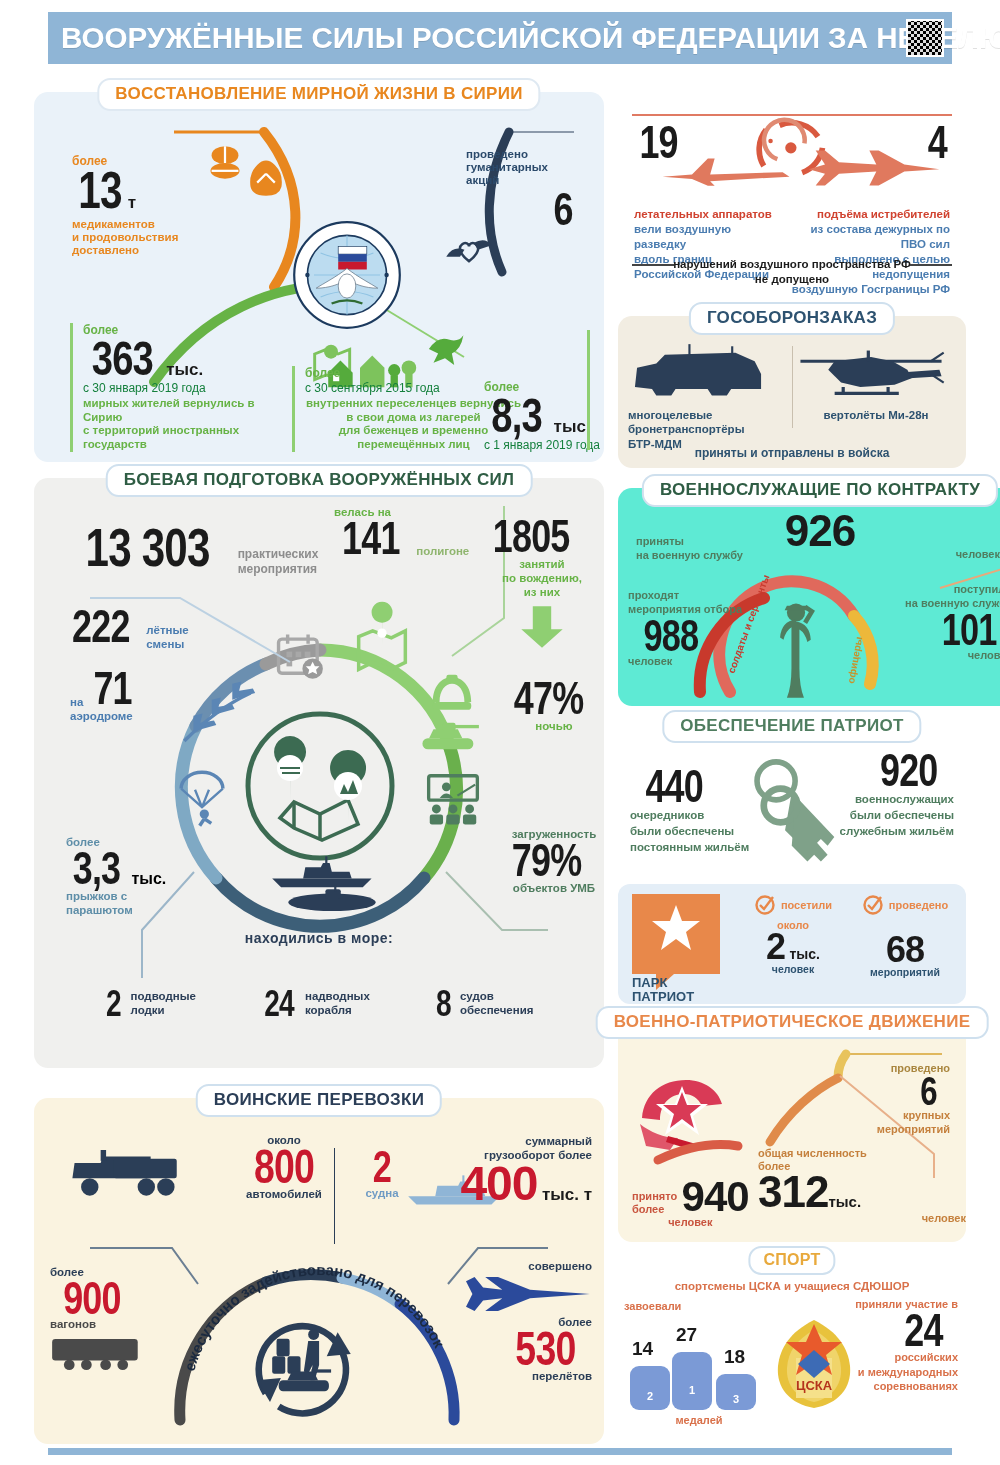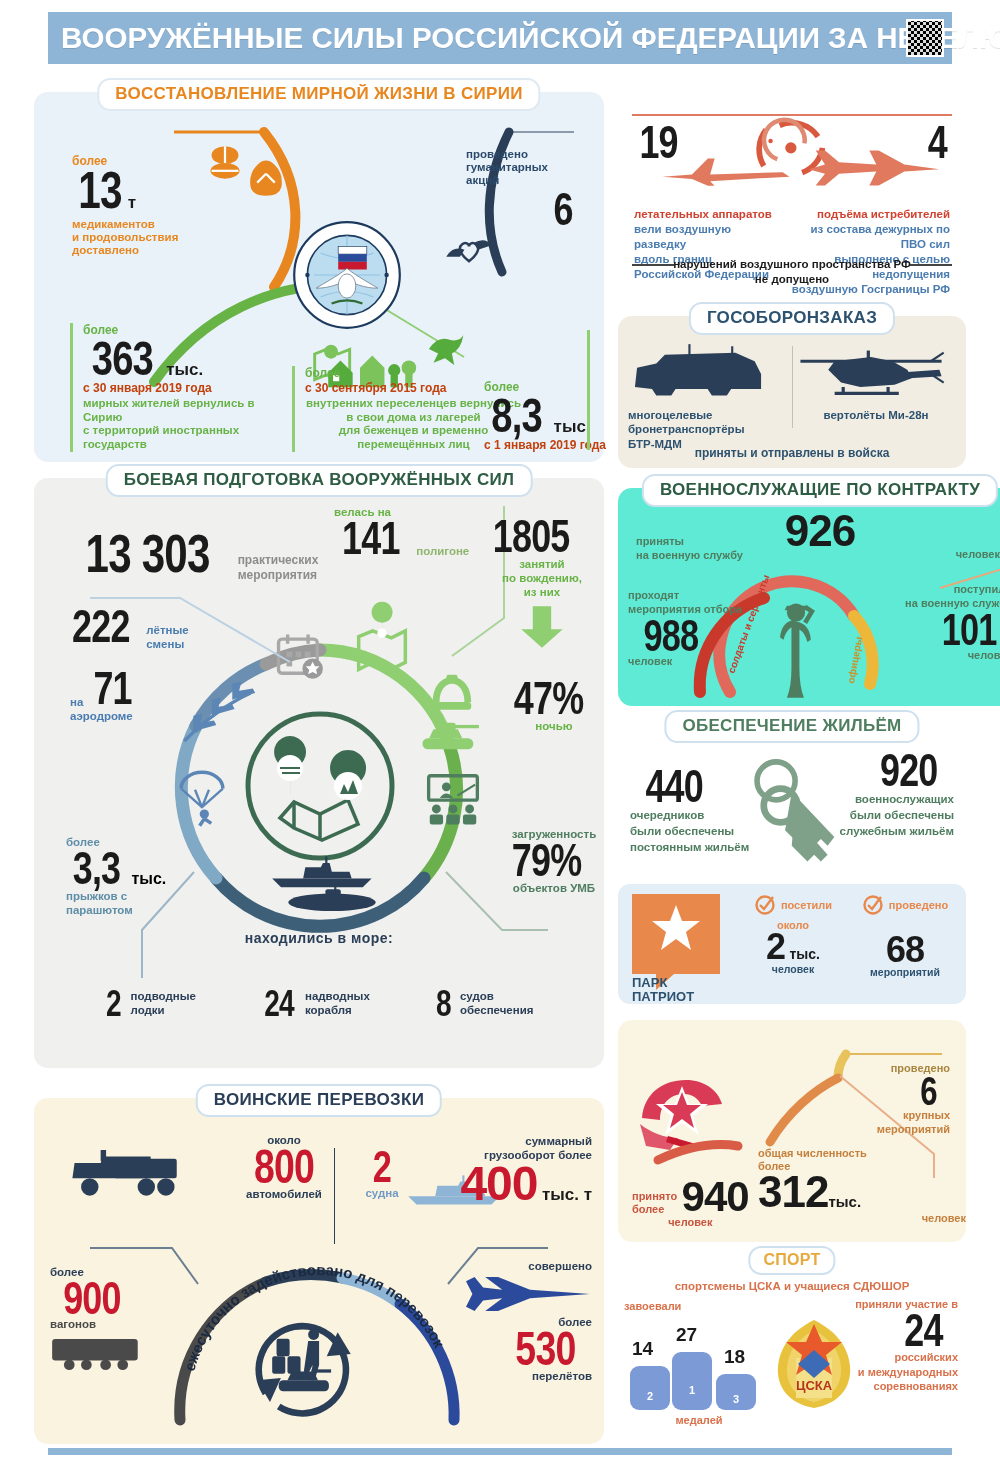--- a/index.html
+++ b/index.html
@@ -63,21 +63,21 @@
   .sy-13 .lbl { color:#e8871f; font-size:11.5px; font-weight:bold; margin-top:4px;}
 
   .sy-6 { position:absolute; right:18px; top:56px; width:120px; }
   .sy-6 .lbl { color:#2b4a6b; font-size:11.5px; font-weight:bold; }
   .sy-6 .n { font-size:46px; text-align:right; margin-top:2px;}
 
   .sy-stat { position:absolute; bottom:10px; }
   .sy-stat .pre { color:#67b346; font-size:12px; font-weight:bold; }
   .sy-stat .n  { font-size:49px; display:inline-block; }
   .sy-stat .u  { font-size:17px; font-weight:bold; color:#1b1b1b; }
-  .sy-stat .d  { color:#c2410c; font-size:12px; font-weight:bold; margin-top:1px;}
+  .sy-stat .d  { color:#15803d; font-size:12px; font-weight:normal; margin-top:1px;}
   .sy-stat .t  { color:#67b346; font-size:11.5px; font-weight:bold; margin-top:2px; line-height:1.2;}
   #sy-a { left:36px; width:210px; border-left:3px solid #8fcf72; padding-left:10px; }
   #sy-b { left:258px; width:230px; border-left:3px solid #8fcf72; padding-left:10px; text-align:center;}
   #sy-b .t { text-align:center; }
   #sy-c { left:440px; width:135px; padding-left:10px; }
   .sy-divider { position:absolute; right:14px; bottom:12px; width:3px; height:120px; background:#8fcf72; }
 
   
   #recon { left: 618px; top: 92px; width: 348px; height: 205px; background: #fff; border:0;}
   #recon .cap { top: -13px; color:#d0422f; border-color:#e6cfca; }
@@ -102,21 +102,21 @@
               color:#2d5270; font-size:12px; font-weight:bold; }
 
   
   #train { left: 34px; top: 478px; width: 570px; height: 590px; background: #f0f0ee; }
   #train .cap { top:-14px; color:#2f5d44; border-color:#cfe0ee;}
   .tr { position:absolute; }
   .tr .p  { font-size:11.5px; font-weight:bold; }
   .tr .n  { display:inline-block; }
   .tr .l  { font-size:11.5px; font-weight:bold; line-height:1.2;}
 
-  #t13   { left:34px; top:52px; }
+  #t13   { left:34px; top:46px; }
   #t13 .n { font-size:54px; }
   #t13 .l { color:#8d8d8d; font-size:12px; margin-left:6px; display:inline-block; vertical-align:middle;}
   #t222  { left:30px; top:128px; }
   #t222 .n { font-size:46px; }
   #t222 .l { color:#4a7cb0; display:inline-block; vertical-align:middle; margin-left:4px;}
   #t71   { left:36px; top:190px; }
   #t71 .p { color:#4a7cb0; display:inline-block; vertical-align:bottom; }
   #t71 .n { font-size:46px; }
   #t71 .l { color:#4a7cb0; margin-top:2px;}
   #t33   { left:32px; top:358px; }
@@ -636,21 +636,21 @@
     </div>
     <div class="ct-right">
       <div class="h" style="white-space:pre-line">поступили
 на военную службу</div>
       <div class="bigNum n">101</div>
       <div class="u">человек</div>
     </div>
   </div>
 
   <div class="card" id="house">
-    <div class="cap">ОБЕСПЕЧЕНИЕ ЖИЛЬЁМ</div>
+    <div class="cap">ОБЕСПЕЧЕНИЕ ПАТРИОТ</div>
     <svg style="position:absolute;left:124px;top:30px;width:104px;height:112px" viewBox="0 0 92 100">
       <circle cx="30" cy="24" r="17" fill="none" stroke="#7fa189" stroke-width="5"></circle>
       <path d="M44 34 L82 74 L76 82 L70 76 L64 82 L58 76 L52 82 L38 68Z" fill="#7fa189"></path>
       <circle cx="34" cy="46" r="15" fill="none" stroke="#7fa189" stroke-width="6"></circle>
       <path d="M46 56 L76 90 L70 96 L64 90 L58 96 L44 82Z" fill="#7fa189"></path>
     </svg>
     <div class="hs-l">
       <div class="bigNum n">440</div>
       <div class="t" style="white-space:pre-line">очередников
 были обеспечены
@@ -695,20 +695,21 @@
           <path d="M6 11 L10 15 L19 3" fill="none" stroke="#e8884a" stroke-width="2.4"></path>
         </svg>
         <span>проведено</span>
       </div>
       <div style="margin-top:18px"><span class="bigNum n">68</span></div>
       <div class="f">мероприятий</div>
     </div>
   </div>
 
   <div class="card" id="vpd">
+    <div class="cap">ВОЕННО-ПАТРИОТИЧЕСКОЕ ДВИЖЕНИЕ</div>
 
     <svg style="position:absolute;left:16px;top:52px;width:96px;height:82px" viewBox="0 0 96 82">
       <path d="M8 46 C10 22 28 8 52 8 C70 8 84 18 88 32 L68 34 C64 26 58 22 50 22 C36 22 26 32 26 48 Z" fill="#d93a56"></path>
       <path d="M6 52 C16 60 30 66 44 66 L36 78 L12 74Z" fill="#e0566a"></path>
       <path d="M34 64 L62 72 L58 78 L32 70Z" fill="#c8192e"></path>
       <path d="M48 14 l7 18 h19 l-15 12 6 19 -17 -12 -17 12 6 -19 -15 -12 h19Z" fill="#ffffff"></path>
       <path d="M48 20 l5 13 h14 l-11 9 4 14 -12 -9 -12 9 4 -14 -11 -9 h14Z" fill="#d93a56"></path>
     </svg>
 
     <svg style="position:absolute;left:110px;top:30px;width:232px;height:140px" viewBox="0 0 232 140">

